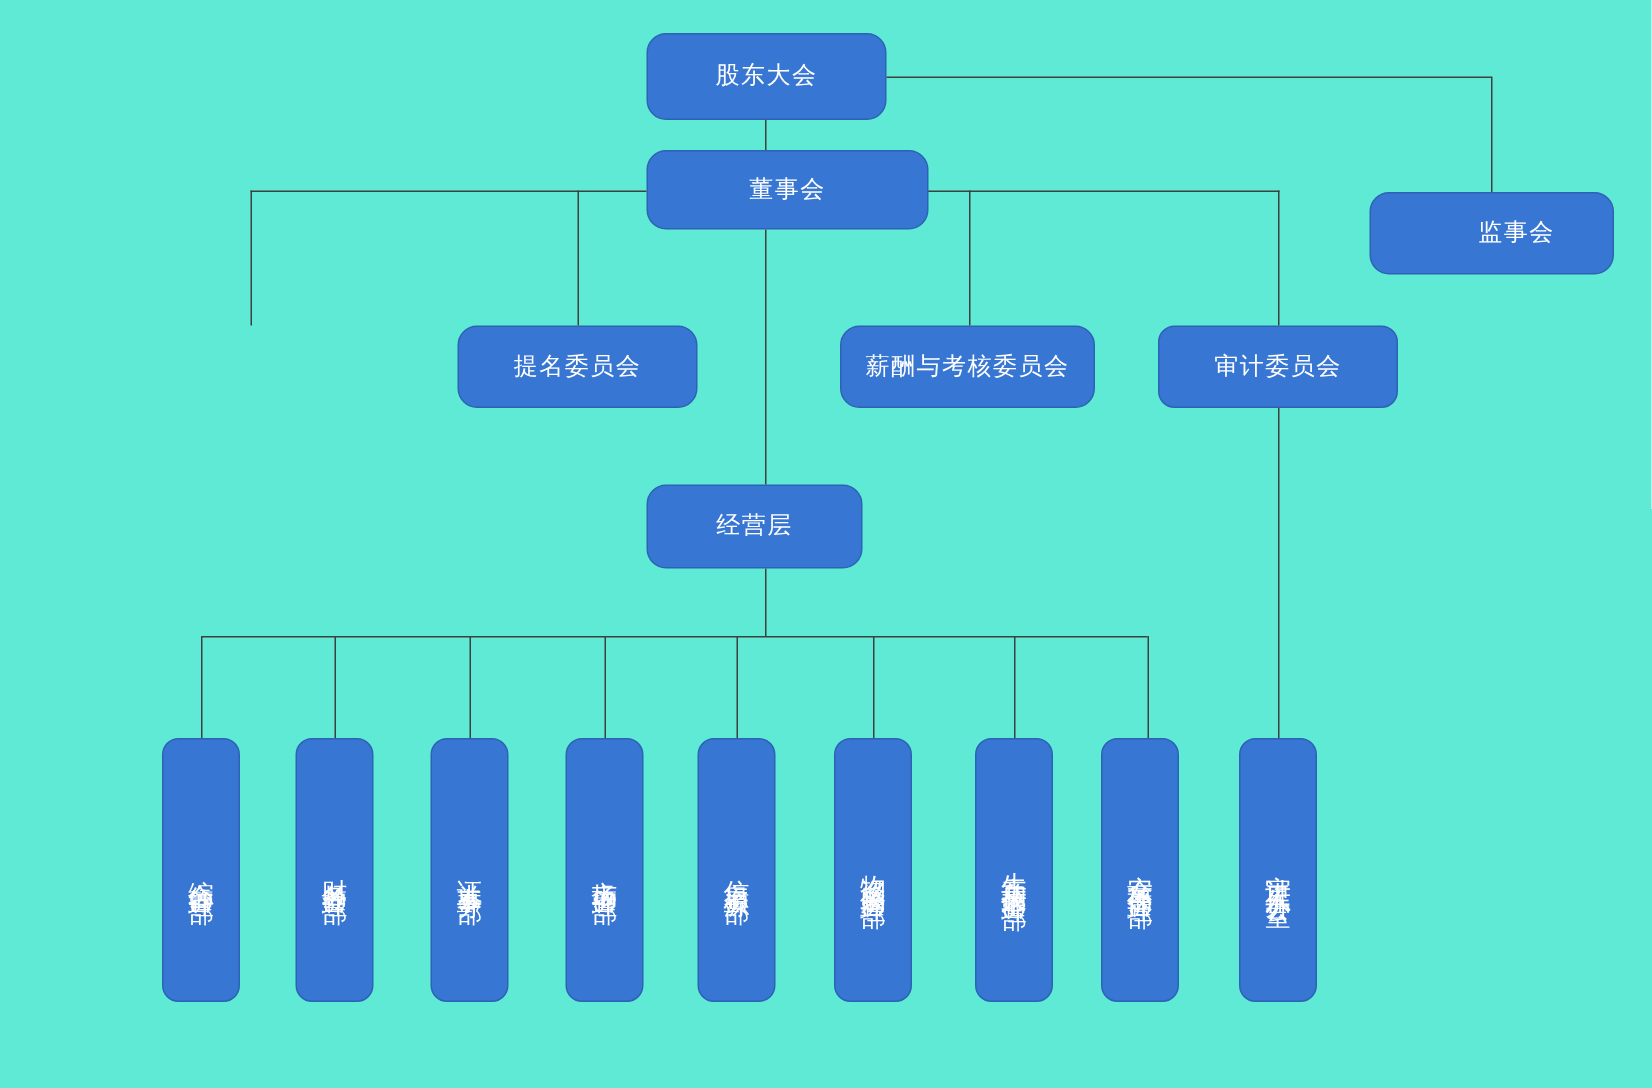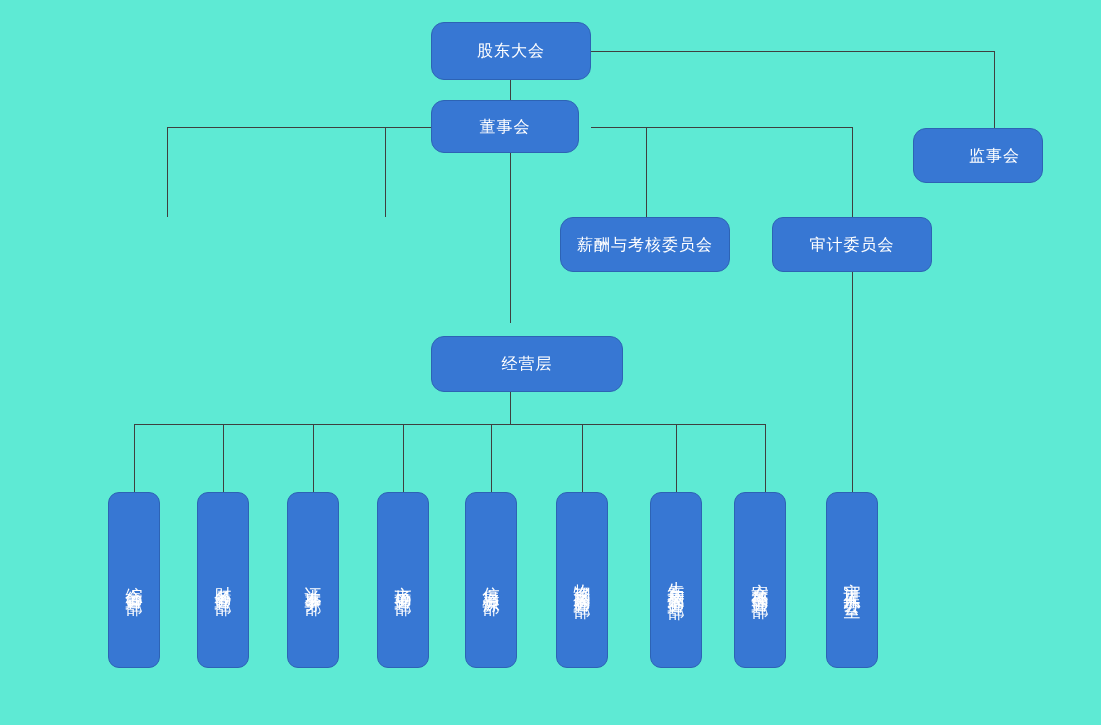--- a/index.html
+++ b/index.html
@@ -70,27 +70,28 @@
   <div class="line vline" style="left:313px; top:424px; height:68px;"></div>
   <div class="line vline" style="left:403px; top:424px; height:68px;"></div>
   <div class="line vline" style="left:491px; top:424px; height:68px;"></div>
   <div class="line vline" style="left:582px; top:424px; height:68px;"></div>
   <div class="line vline" style="left:676px; top:424px; height:68px;"></div>
   <div class="line vline" style="left:765px; top:424px; height:68px;"></div>
   <div class="line vline" style="left:852px; top:272px; height:220px;"></div>
 
   <div class="node hnode" style="left:431px; top:22px;  width:160px; height:58px;">股东大会</div>
 
-  <div class="node hnode" style="left:431px; top:100px; width:148px; height:53px;">董事会</div>
-  <div class="node hnode" style="left:913px; top:128px; width:130px; height:55px;padding-left:33px;">监事会</div>
+  <div class="node hnode" style="left:431px; top:100px; width:188px; height:53px;">董事会</div>
+  <div class="node hnode" style="left:913px; top:128px; width:163px; height:55px;padding-left:33px;">监事会</div>
 
+  <div class="node hnode" style="left:305px; top:217px; width:160px; height:55px;">提名委员会</div>
   <div class="node hnode" style="left:560px; top:217px; width:170px; height:55px;">薪酬与考核委员会</div>
   <div class="node hnode" style="left:772px; top:217px; width:160px; height:55px;border-radius:11px;">审计委员会</div>
 
-  <div class="node hnode" style="left:431px; top:336px; width:192px; height:56px;">经营层</div>
+  <div class="node hnode" style="left:431px; top:323px; width:144px; height:56px;">经营层</div>
 
   <div class="node vnode" style="left:108px; top:492px; width:52px; height:176px;">综合管理部</div>
   <div class="node vnode" style="left:197px; top:492px; width:52px; height:176px;">财务管理部</div>
   <div class="node vnode" style="left:287px; top:492px; width:52px; height:176px;">证券事务部</div>
   <div class="node vnode" style="left:377px; top:492px; width:52px; height:176px;">市场管理部</div>
   <div class="node vnode" style="left:465px; top:492px; width:52px; height:176px;">信息资源部</div>
   <div class="node vnode" style="left:556px; top:492px; width:52px; height:176px;">物资采购管理部</div>
   <div class="node vnode" style="left:650px; top:492px; width:52px; height:176px;">生产和技术管理部</div>
   <div class="node vnode" style="left:734px; top:492px; width:52px; height:176px;">安全环保管理部</div>
   <div class="node vnode" style="left:826px; top:492px; width:52px; height:176px;">审计工作办公室</div>

